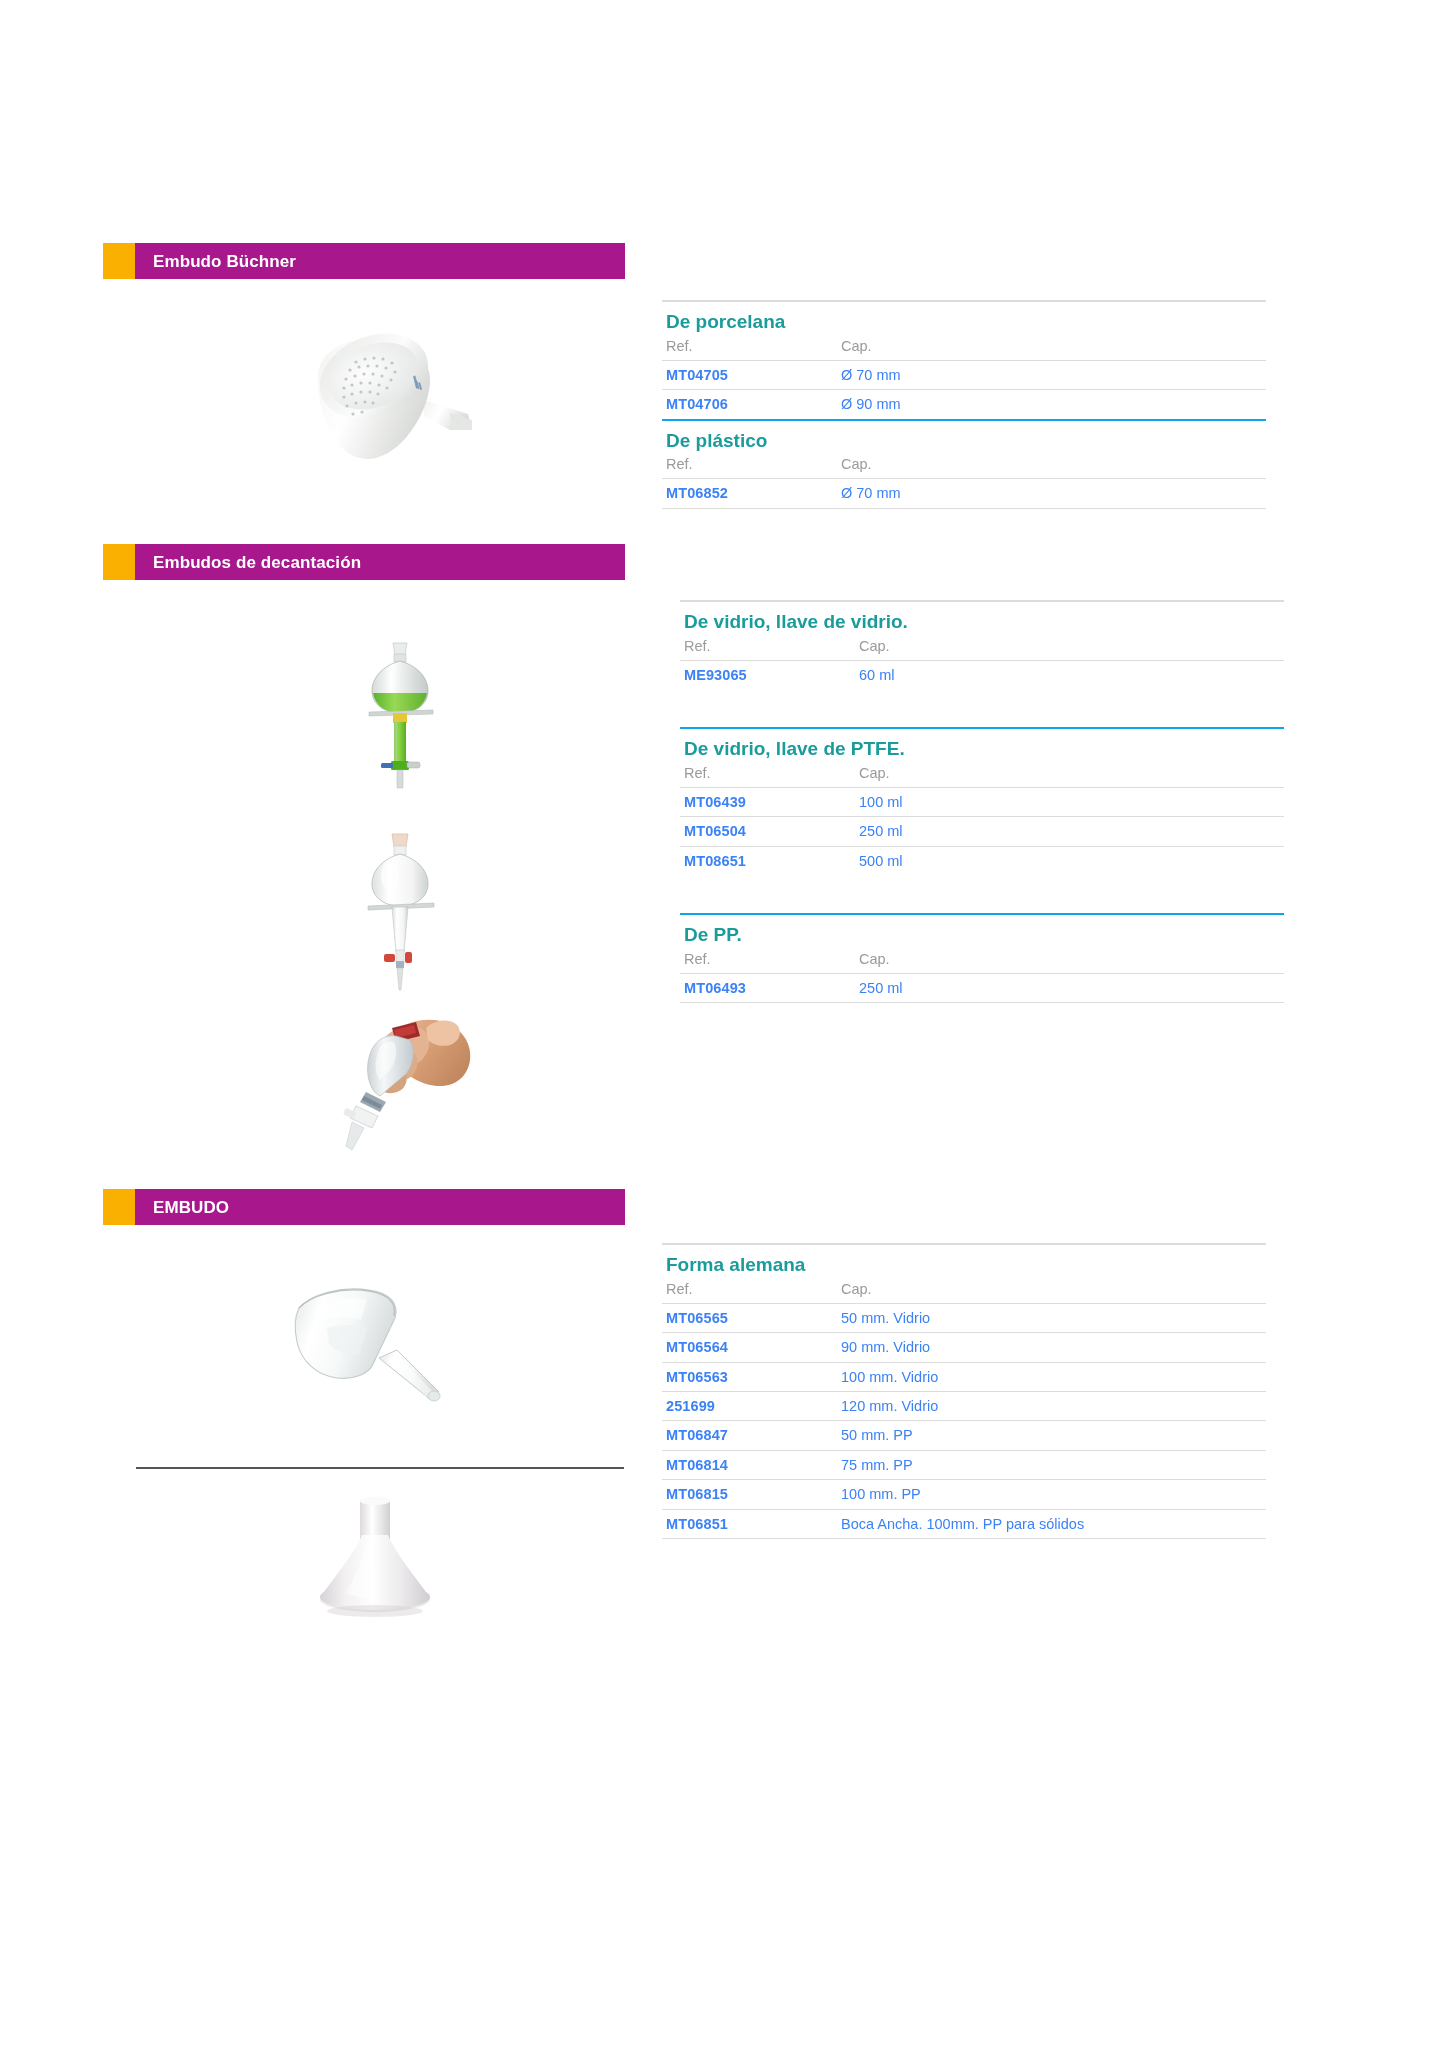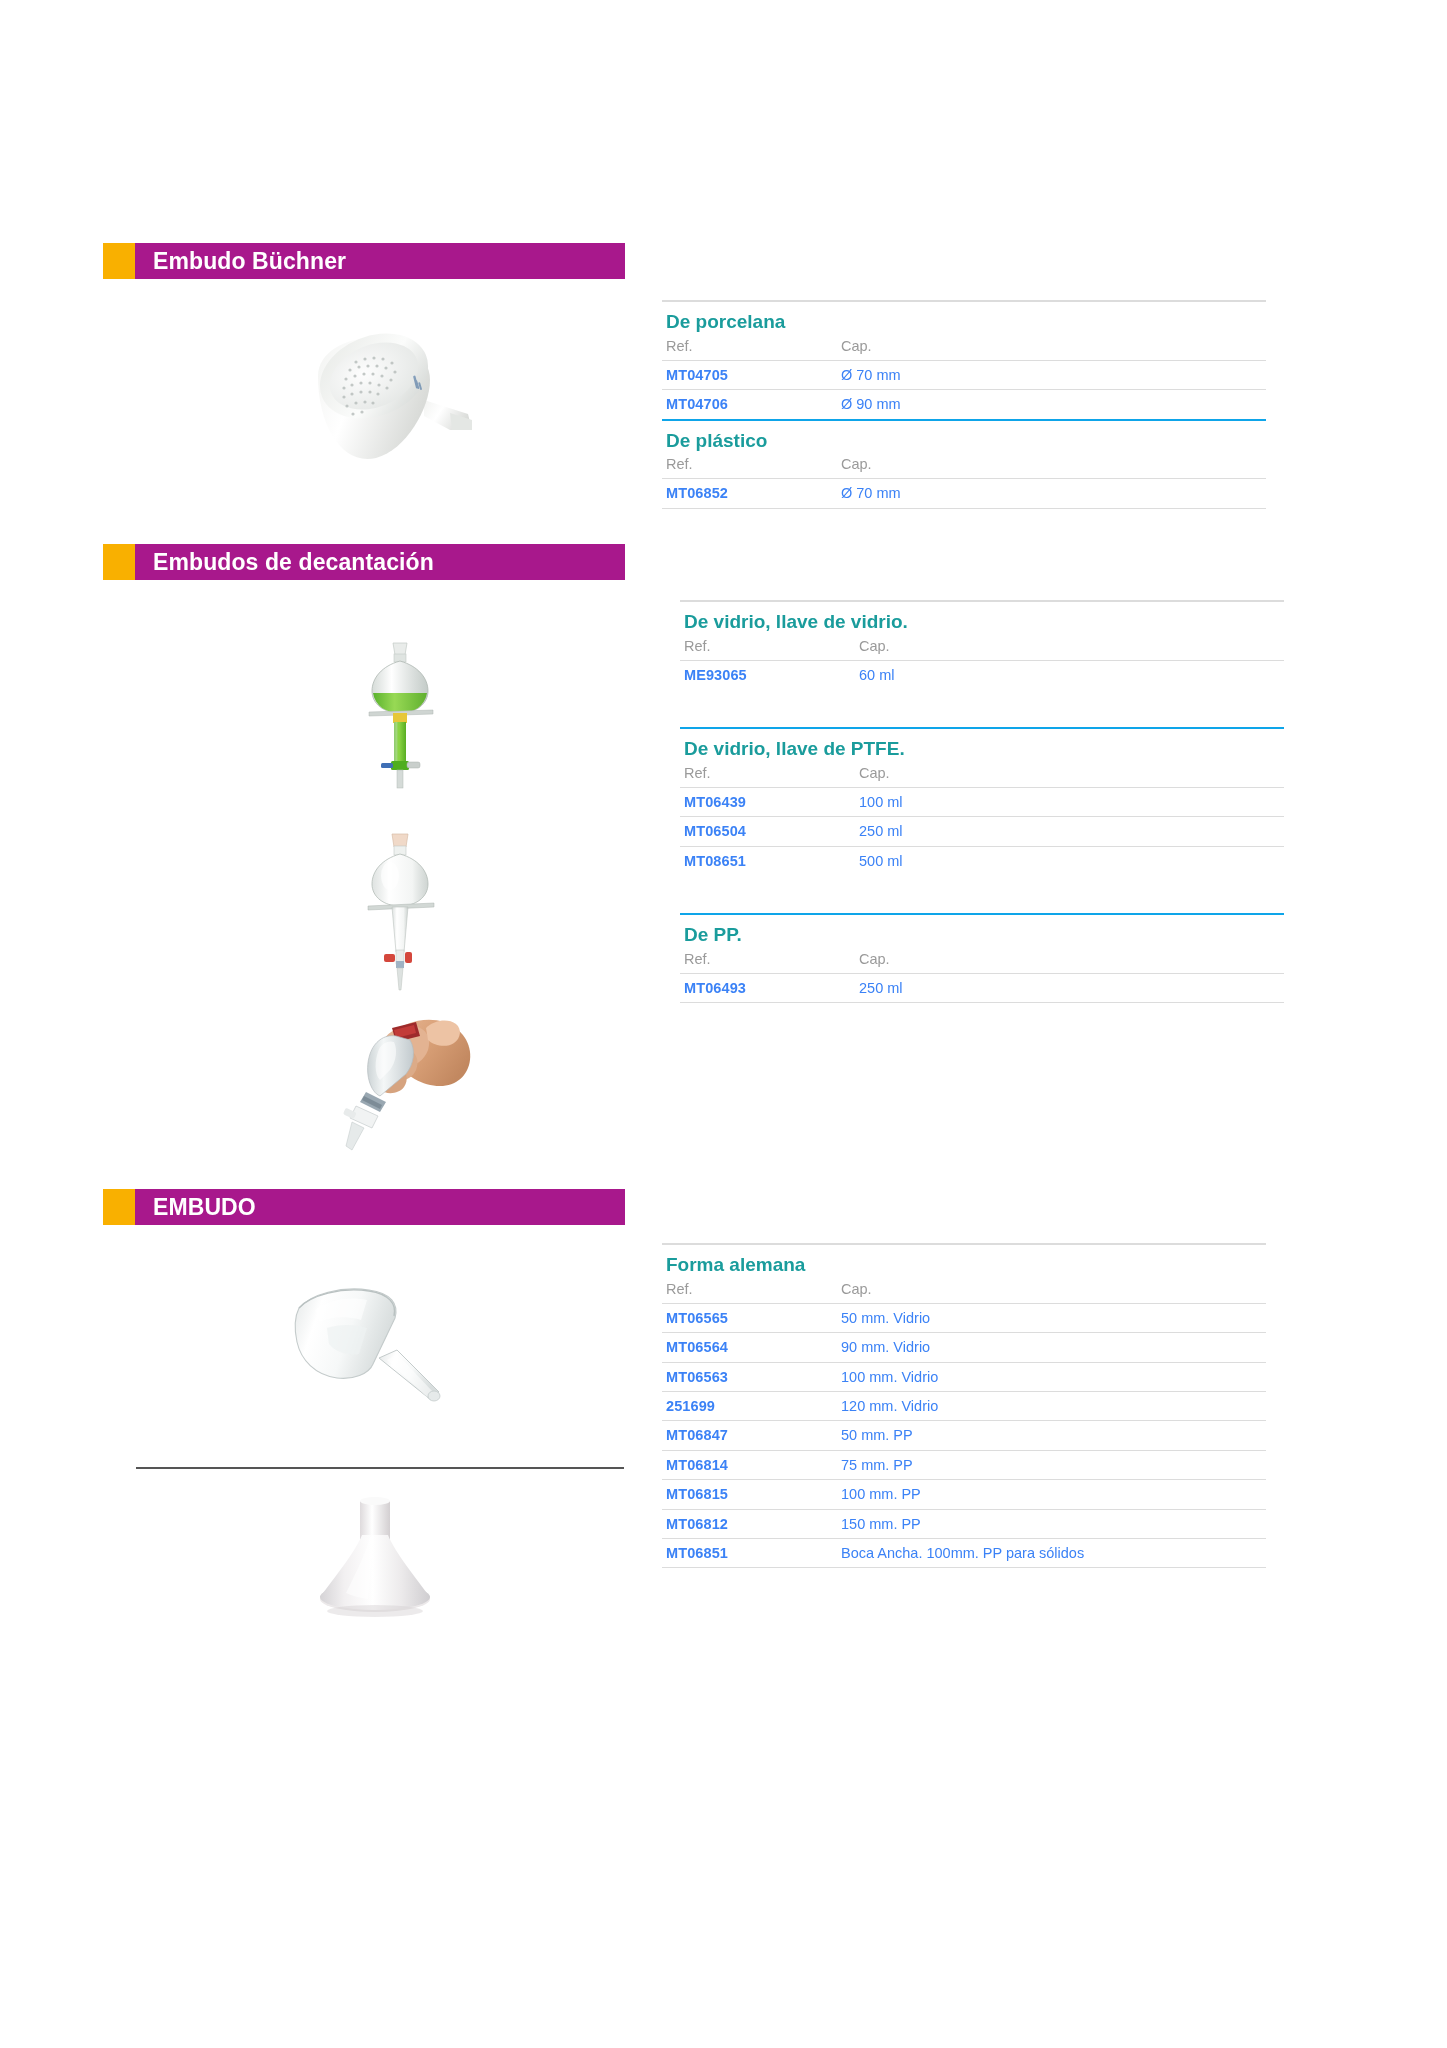--- a/index.html
+++ b/index.html
@@ -35,21 +35,21 @@
   }
   .banner-bar {
     flex: 1 1 auto;
     background: #A8188C;
     display: flex;
     align-items: center;
     padding-left: 18px;
   }
   .banner-title {
     color: #ffffff;
-    font-size: 23px;
+    font-size: 17px;
     font-weight: bold;
     letter-spacing: 0.1px;
     line-height: 1;
   }
 
   
   .spec-table {
     position: absolute;
     border-collapse: collapse;
     table-layout: fixed;
@@ -514,24 +514,20 @@
       </tr>
       <tr class="data-row">
         <td class="ref">MT06814</td>
         <td class="cap">75 mm. PP</td>
       </tr>
       <tr class="data-row">
         <td class="ref">MT06815</td>
         <td class="cap">100 mm. PP</td>
       </tr>
       <tr class="data-row">
-        <td class="ref">MT06812</td>
-        <td class="cap">150 mm. PP</td>
-      </tr>
-      <tr class="data-row">
         <td class="ref">MT06851</td>
         <td class="cap">Boca Ancha. 100mm. PP para sólidos</td>
       </tr>
       <tr class="table-foot">
           <td colspan="2"></td>
         </tr>
     </tbody>
   </table>
 
 </div>

